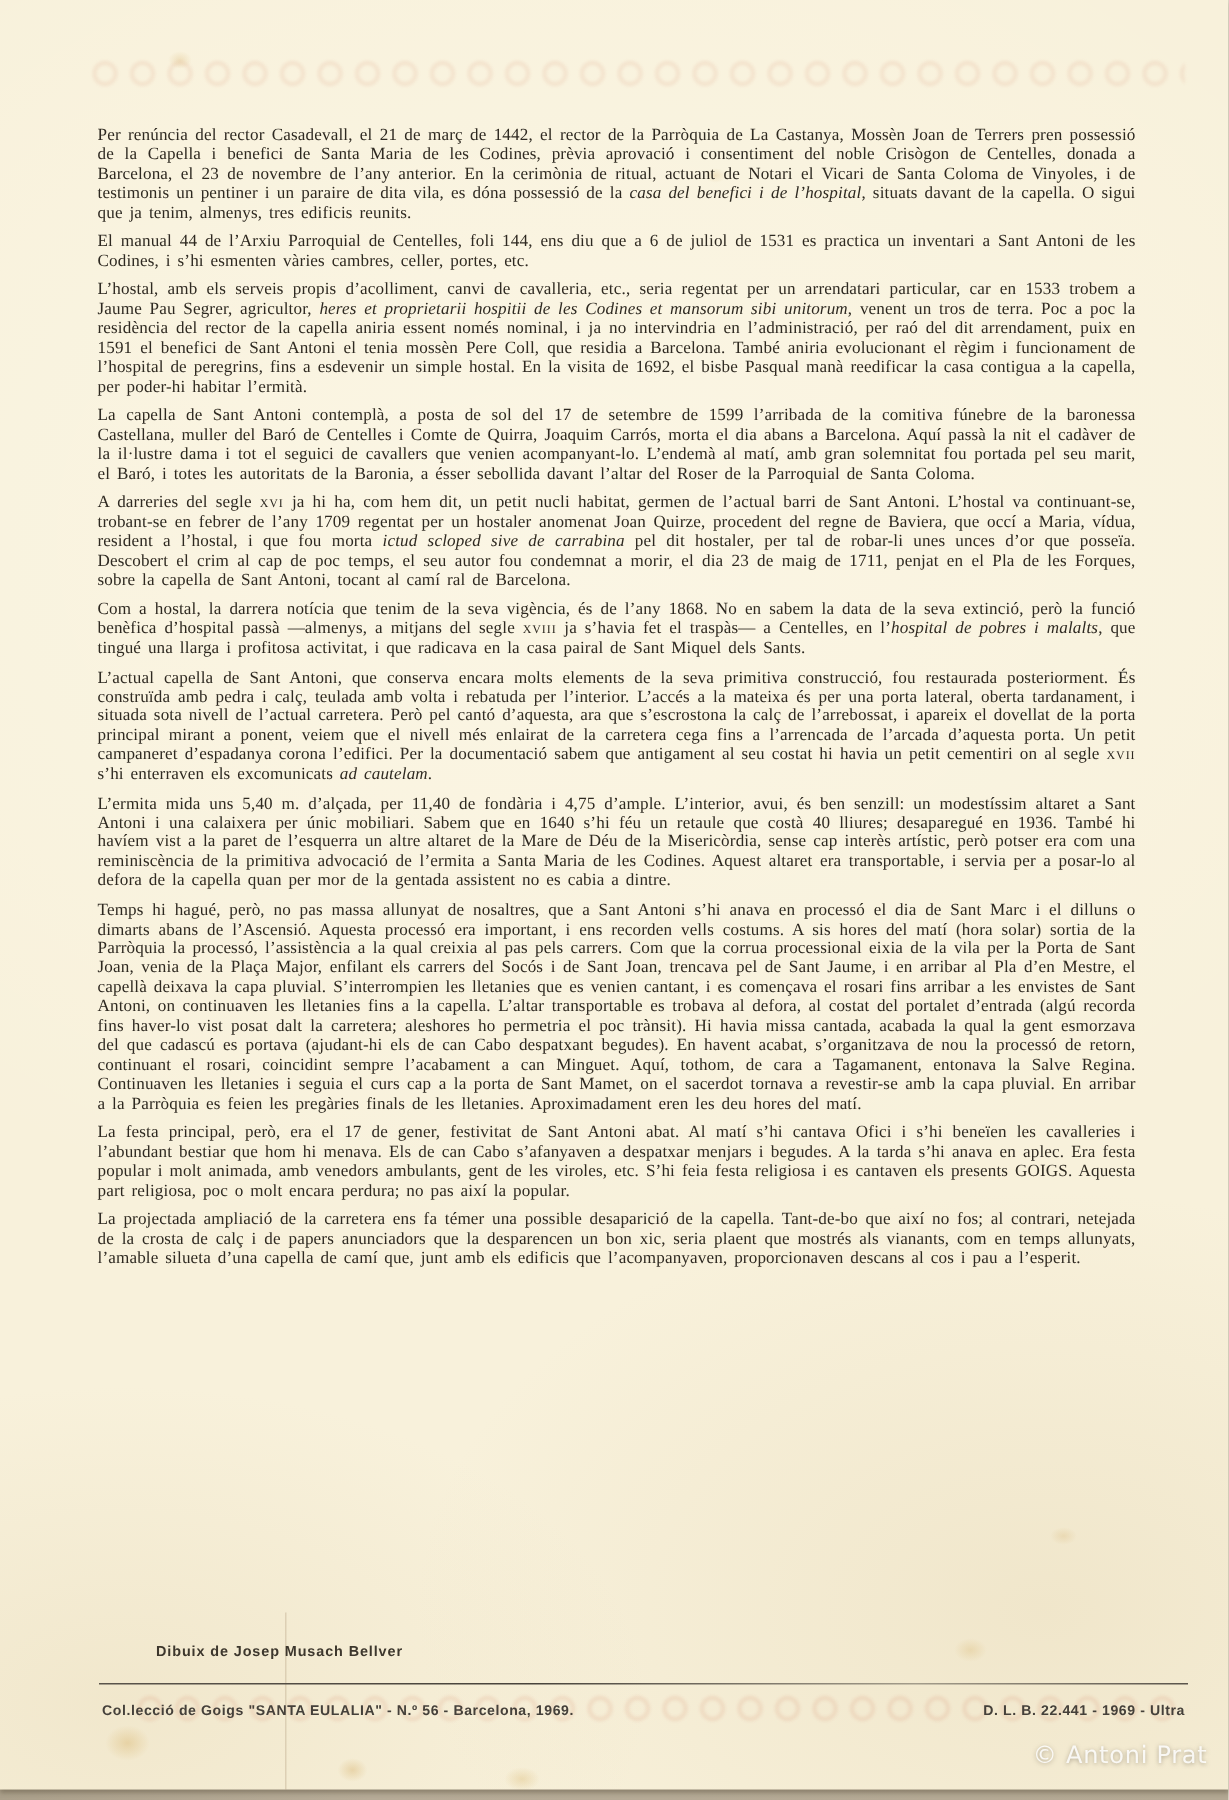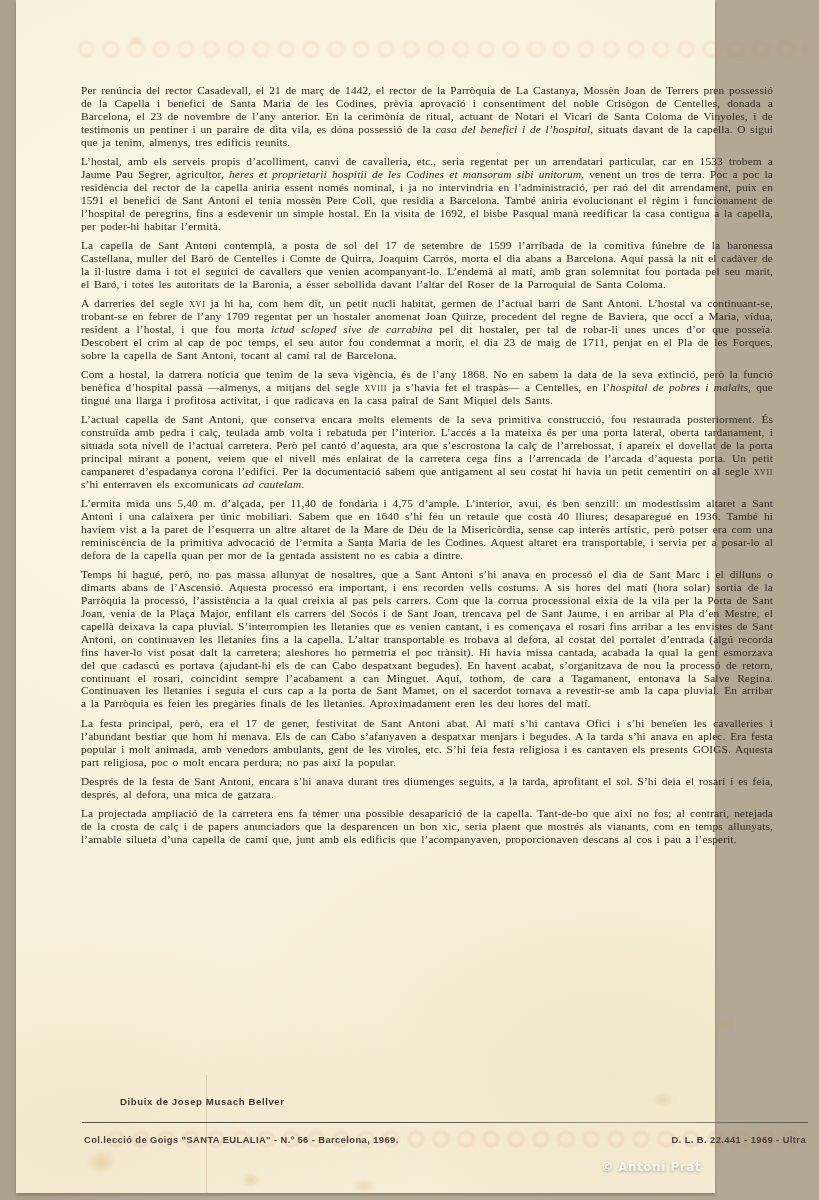--- a/index.html
+++ b/index.html
@@ -2,21 +2,21 @@
 <html lang="ca"><head>
 <meta charset="utf-8">
 <style>
   html,body{margin:0;padding:0;}
   body{
     width:819px;height:1200px;position:relative;overflow:hidden;
     background:linear-gradient(90deg,#aba08b,#b6ab97 30%,#b3a893);
     font-family:"Liberation Serif","DejaVu Serif",serif;
   }
   .paper{
-    position:absolute;left:16px;top:0;width:699px;height:1193px;
+    position:absolute;left:0;top:0;width:819px;height:1193px;
     background:
       radial-gradient(ellipse 900px 700px at 45% 30%, rgba(255,252,240,.45), rgba(0,0,0,0) 70%),
       radial-gradient(ellipse 600px 400px at 85% 90%, rgba(222,205,165,.30), rgba(0,0,0,0) 70%),
       radial-gradient(ellipse 500px 300px at 10% 95%, rgba(220,202,160,.25), rgba(0,0,0,0) 70%),
       #f8f1db;
     box-shadow:0 2px 3px rgba(90,80,60,.45);
   }
   .pattern-band{
     position:absolute;height:22px;
     background-image:radial-gradient(circle at 12px 11px, rgba(0,0,0,0) 5px, rgba(210,130,100,.20) 6px, rgba(210,130,100,.20) 8px, rgba(0,0,0,0) 9px);
@@ -50,21 +50,21 @@
   }
   .footer-row{
     position:absolute;left:68px;top:1134px;width:722px;
     display:flex;justify-content:space-between;align-items:flex-start;
     font-family:"Liberation Sans","DejaVu Sans",sans-serif;
     font-size:9.4px;font-weight:bold;letter-spacing:.4px;color:#45403a;
   }
   .watermark{
     position:absolute;right:14px;top:1160px;
     font-family:"DejaVu Sans","Liberation Sans",sans-serif;
-    font-size:12px;font-weight:bold;color:rgba(255,255,255,.85);
+    font-size:16px;font-weight:normal;color:rgba(255,255,255,.85);
     text-shadow:0 1px 3px rgba(110,98,80,.55);
     letter-spacing:.5px;
   }
 </style>
 </head>
 <body>
 
 <div class="paper">
   <div class="pattern-band band-top"></div>
   <div class="pattern-band band-bottom"></div>
@@ -74,29 +74,29 @@
   <div class="stain" style="left:336px;top:1178px;width:24px;height:16px;background:radial-gradient(rgba(205,160,70,.25),rgba(0,0,0,0) 70%);"></div>
   <div class="stain" style="left:636px;top:1092px;width:22px;height:16px;background:radial-gradient(rgba(205,160,70,.22),rgba(0,0,0,0) 70%);"></div>
   <div class="stain" style="left:112px;top:34px;width:16px;height:12px;background:radial-gradient(rgba(200,150,60,.20),rgba(0,0,0,0) 70%);"></div>
   <div class="stain" style="left:470px;top:112px;width:14px;height:10px;background:radial-gradient(rgba(200,150,60,.18),rgba(0,0,0,0) 70%);"></div>
   <div class="stain" style="left:700px;top:1018px;width:18px;height:12px;background:radial-gradient(rgba(200,150,60,.18),rgba(0,0,0,0) 70%);"></div>
   <div class="crease"></div>
 
   <div class="textblock" id="paragraphs">
 
   <p><span>Per renúncia del rector Casadevall, el 21 de març de 1442, el rector de la Parròquia de La Castanya, Mossèn Joan de Terrers pren possessió de la Capella i benefici de Santa Maria de les Codines, prèvia aprovació i consentiment del noble Crisògon de Centelles, donada a Barcelona, el 23 de novembre de l’any anterior. En la cerimònia de ritual, actuant de Notari el Vicari de Santa Coloma de Vinyoles, i de testimonis un pentiner i un paraire de dita vila, es dóna possessió de la </span><span class="it">casa del benefici i de l’hospital</span><span>, situats davant de la capella. O sigui que ja tenim, almenys, tres edificis reunits.</span></p>
+      <p><span>El manual 44 de l’Arxiu Parroquial de Centelles, foli 144, ens diu que a 6 de juliol de 1531 es practica un inventari a Sant Antoni de les Codines, i s’hi esmenten vàries cambres, celler, portes, etc.</span></p>
       <p><span>L’hostal, amb els serveis propis d’acolliment, canvi de cavalleria, etc., seria regentat per un arrendatari particular, car en 1533 trobem a Jaume Pau Segrer, agricultor, </span><span class="it">heres et proprietarii hospitii de les Codines et mansorum sibi unitorum</span><span>, venent un tros de terra. Poc a poc la residència del rector de la capella aniria essent només nominal, i ja no intervindria en l’administració, per raó del dit arrendament, puix en 1591 el benefici de Sant Antoni el tenia mossèn Pere Coll, que residia a Barcelona. També aniria evolucionant el règim i funcionament de l’hospital de peregrins, fins a esdevenir un simple hostal. En la visita de 1692, el bisbe Pasqual manà reedificar la casa contigua a la capella, per poder-hi habitar l’ermità.</span></p>
       <p><span>La capella de Sant Antoni contemplà, a posta de sol del 17 de setembre de 1599 l’arribada de la comitiva fúnebre de la baronessa Castellana, muller del Baró de Centelles i Comte de Quirra, Joaquim Carrós, morta el dia abans a Barcelona. Aquí passà la nit el cadàver de la il·lustre dama i tot el seguici de cavallers que venien acompanyant-lo. L’endemà al matí, amb gran solemnitat fou portada pel seu marit, el Baró, i totes les autoritats de la Baronia, a ésser sebollida davant l’altar del Roser de la Parroquial de Santa Coloma.</span></p>
       <p><span>A darreries del segle </span><span class="sc">xvi</span><span> ja hi ha, com hem dit, un petit nucli habitat, germen de l’actual barri de Sant Antoni. L’hostal va continuant-se, trobant-se en febrer de l’any 1709 regentat per un hostaler anomenat Joan Quirze, procedent del regne de Baviera, que occí a Maria, vídua, resident a l’hostal, i que fou morta </span><span class="it">ictud scloped sive de carrabina</span><span> pel dit hostaler, per tal de robar-li unes unces d’or que posseïa. Descobert el crim al cap de poc temps, el seu autor fou condemnat a morir, el dia 23 de maig de 1711, penjat en el Pla de les Forques, sobre la capella de Sant Antoni, tocant al camí ral de Barcelona.</span></p>
       <p><span>Com a hostal, la darrera notícia que tenim de la seva vigència, és de l’any 1868. No en sabem la data de la seva extinció, però la funció benèfica d’hospital passà —almenys, a mitjans del segle </span><span class="sc">xviii</span><span> ja s’havia fet el traspàs— a Centelles, en l’</span><span class="it">hospital de pobres i malalts</span><span>, que tingué una llarga i profitosa activitat, i que radicava en la casa pairal de Sant Miquel dels Sants.</span></p>
       <p><span>L’actual capella de Sant Antoni, que conserva encara molts elements de la seva primitiva construcció, fou restaurada posteriorment. És construïda amb pedra i calç, teulada amb volta i rebatuda per l’interior. L’accés a la mateixa és per una porta lateral, oberta tardanament, i situada sota nivell de l’actual carretera. Però pel cantó d’aquesta, ara que s’escrostona la calç de l’arrebossat, i apareix el dovellat de la porta principal mirant a ponent, veiem que el nivell més enlairat de la carretera cega fins a l’arrencada de l’arcada d’aquesta porta. Un petit campaneret d’espadanya corona l’edifici. Per la documentació sabem que antigament al seu costat hi havia un petit cementiri on al segle </span><span class="sc">xvii</span><span> s’hi enterraven els excomunicats </span><span class="it">ad cautelam</span><span>.</span></p>
       <p><span>L’ermita mida uns 5,40 m. d’alçada, per 11,40 de fondària i 4,75 d’ample. L’interior, avui, és ben senzill: un modestíssim altaret a Sant Antoni i una calaixera per únic mobiliari. Sabem que en 1640 s’hi féu un retaule que costà 40 lliures; desaparegué en 1936. També hi havíem vist a la paret de l’esquerra un altre altaret de la Mare de Déu de la Misericòrdia, sense cap interès artístic, però potser era com una reminiscència de la primitiva advocació de l’ermita a Santa Maria de les Codines. Aquest altaret era transportable, i servia per a posar-lo al defora de la capella quan per mor de la gentada assistent no es cabia a dintre.</span></p>
       <p><span>Temps hi hagué, però, no pas massa allunyat de nosaltres, que a Sant Antoni s’hi anava en processó el dia de Sant Marc i el dilluns o dimarts abans de l’Ascensió. Aquesta processó era important, i ens recorden vells costums. A sis hores del matí (hora solar) sortia de la Parròquia la processó, l’assistència a la qual creixia al pas pels carrers. Com que la corrua processional eixia de la vila per la Porta de Sant Joan, venia de la Plaça Major, enfilant els carrers del Socós i de Sant Joan, trencava pel de Sant Jaume, i en arribar al Pla d’en Mestre, el capellà deixava la capa pluvial. S’interrompien les lletanies que es venien cantant, i es començava el rosari fins arribar a les envistes de Sant Antoni, on continuaven les lletanies fins a la capella. L’altar transportable es trobava al defora, al costat del portalet d’entrada (algú recorda fins haver-lo vist posat dalt la carretera; aleshores ho permetria el poc trànsit). Hi havia missa cantada, acabada la qual la gent esmorzava del que cadascú es portava (ajudant-hi els de can Cabo despatxant begudes). En havent acabat, s’organitzava de nou la processó de retorn, continuant el rosari, coincidint sempre l’acabament a can Minguet. Aquí, tothom, de cara a Tagamanent, entonava la Salve Regina. Continuaven les lletanies i seguia el curs cap a la porta de Sant Mamet, on el sacerdot tornava a revestir-se amb la capa pluvial. En arribar a la Parròquia es feien les pregàries finals de les lletanies. Aproximadament eren les deu hores del matí.</span></p>
       <p><span>La festa principal, però, era el 17 de gener, festivitat de Sant Antoni abat. Al matí s’hi cantava Ofici i s’hi beneïen les cavalleries i l’abundant bestiar que hom hi menava. Els de can Cabo s’afanyaven a despatxar menjars i begudes. A la tarda s’hi anava en aplec. Era festa popular i molt animada, amb venedors ambulants, gent de les viroles, etc. S’hi feia festa religiosa i es cantaven els presents GOIGS. Aquesta part religiosa, poc o molt encara perdura; no pas així la popular.</span></p>
-      <p><span>Després de la festa de Sant Antoni, encara s’hi anava durant tres diumenges seguits, a la tarda, aprofitant el sol. S’hi deia el rosari i es feia, després, al defora, una mica de gatzara.</span></p>
       <p><span>La projectada ampliació de la carretera ens fa témer una possible desaparició de la capella. Tant-de-bo que així no fos; al contrari, netejada de la crosta de calç i de papers anunciadors que la desparencen un bon xic, seria plaent que mostrés als vianants, com en temps allunyats, l’amable silueta d’una capella de camí que, junt amb els edificis que l’acompanyaven, proporcionaven descans al cos i pau a l’esperit.</span></p>
     </div>
 
   <div class="credit">Dibuix de Josep Musach Bellver</div>
 
   <div class="rule"></div>
 
   <div class="footer-row">
     <span>Col.lecció de Goigs "SANTA EULALIA" - N.º 56 - Barcelona, 1969.</span>
     <span>D. L. B. 22.441 - 1969 - Ultra</span>

